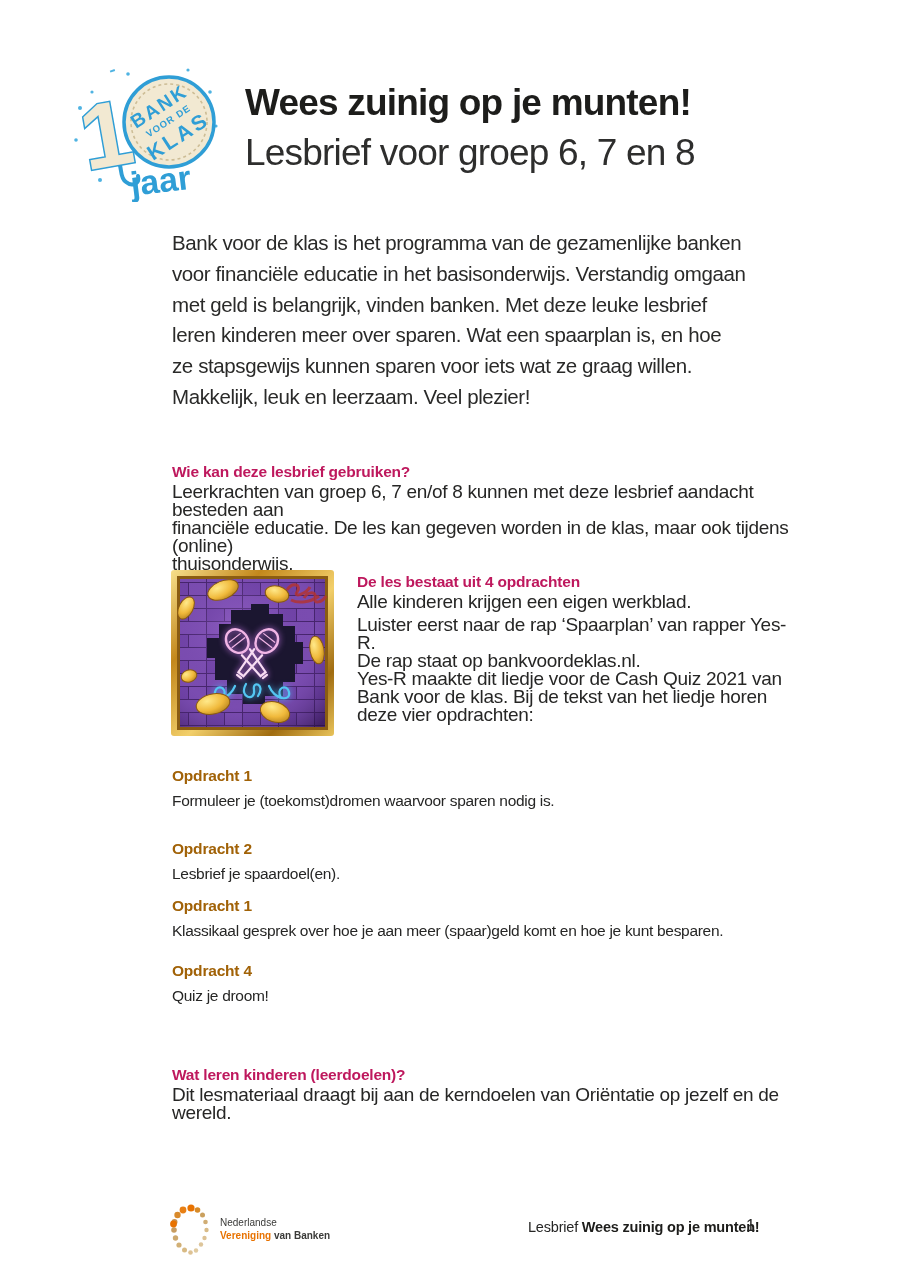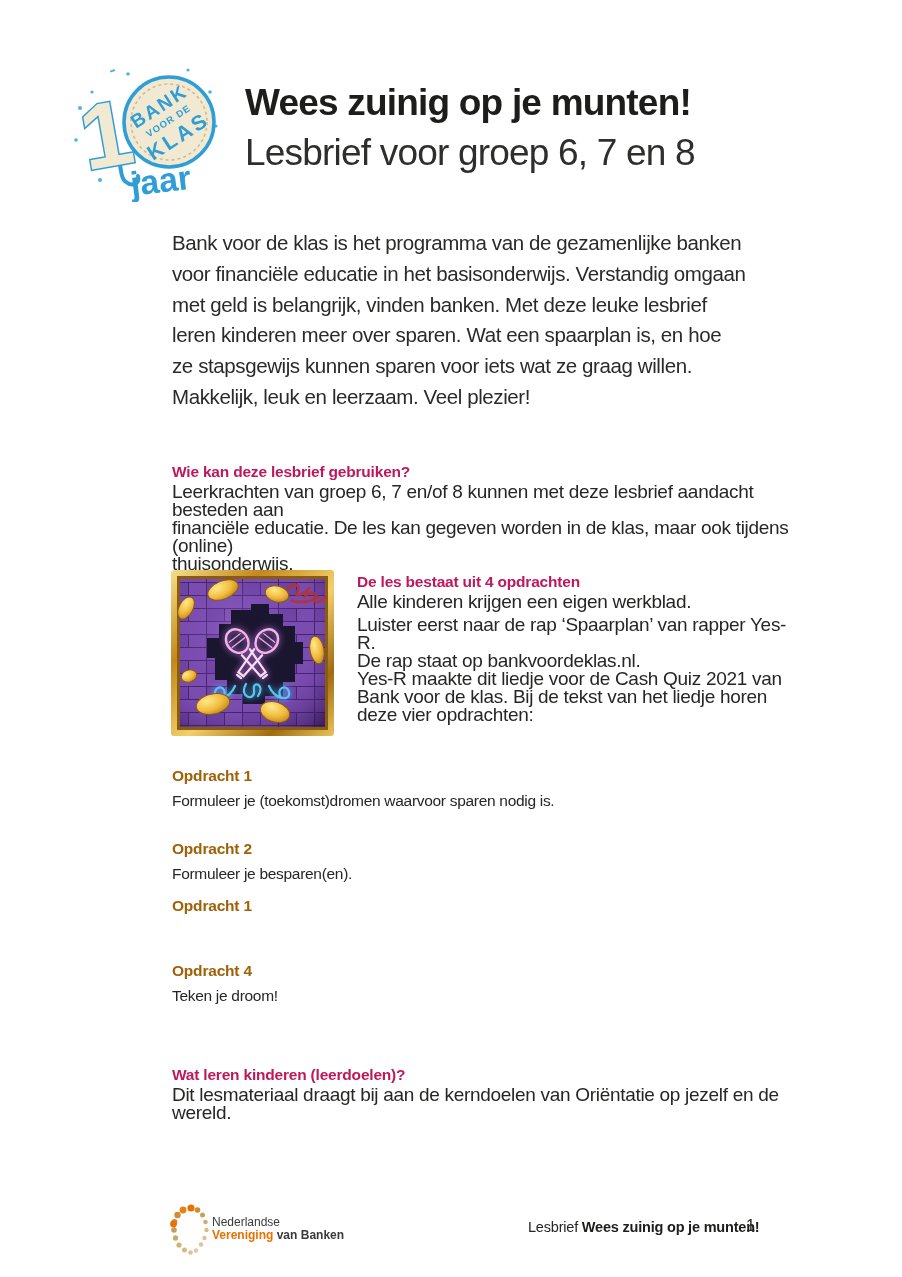--- a/index.html
+++ b/index.html
@@ -54,21 +54,21 @@
   .opdracht p{
     margin:4px 0 0 0;font-size:15.5px;line-height:21.4px;letter-spacing:-0.3px;
   }
   .op1{left:172px;top:765px;width:640px;}
   .op2{left:172px;top:800px;width:640px;margin-top:38px;}
   .op3{left:172px;top:895px;width:640px;}
   .op4{left:172px;top:960px;width:640px;}
   .sec-leerdoelen{left:172px;top:1064px;width:640px;}
   
   .footer-left{left:170px;top:1200px;display:flex;align-items:center;}
-  .nvb-text{font-size:12px;line-height:13.5px;color:#3a3a38;}
+  .nvb-text{margin-left:8px;font-size:10px;line-height:13.5px;color:#3a3a38;}
   .nvb-line2{font-weight:bold;}
   .nvb-orange{color:#e87200;}
   .nvb-van{font-weight:bold;}
   .footer-right{
     left:528px;top:1219px;font-size:14.5px;letter-spacing:-0.2px;
     color:#262625;white-space:nowrap;
   }
   .footer-right b{font-weight:bold;color:#1d1d1b;}
   .page-num{left:746px;top:1216px;font-size:16.5px;color:#262625;}
 </style>
@@ -212,28 +212,29 @@
 deze vier opdrachten:</p>
     </div>
   </div>
 
   <div class="abs opdracht op1">
     <h4>Opdracht 1</h4>
     <p>Formuleer je (toekomst)dromen waarvoor sparen nodig is.</p>
   </div>
   <div class="abs opdracht op2">
     <h4>Opdracht 2</h4>
-    <p>Formuleer je besparen(en).</p>
+    <p>Lesbrief je spaardoel(en).</p>
   </div>
   <div class="abs opdracht op3">
     <h4>Opdracht 1</h4>
+    <p>Klassikaal gesprek over hoe je aan meer (spaar)geld komt en hoe je kunt besparen.</p>
   </div>
   <div class="abs opdracht op4">
     <h4>Opdracht 4</h4>
-    <p>Teken je droom!</p>
+    <p>Quiz je droom!</p>
   </div>
 
   <div class="abs sec sec-leerdoelen">
     <h3>Wat leren kinderen (leerdoelen)?</h3>
     <p>Dit lesmateriaal draagt bij aan de kerndoelen van Oriëntatie op jezelf en de wereld.</p>
   </div>
 
   <div class="abs footer-left">
     <svg viewBox="0 0 42 58" width="42" height="58">
       <g>

